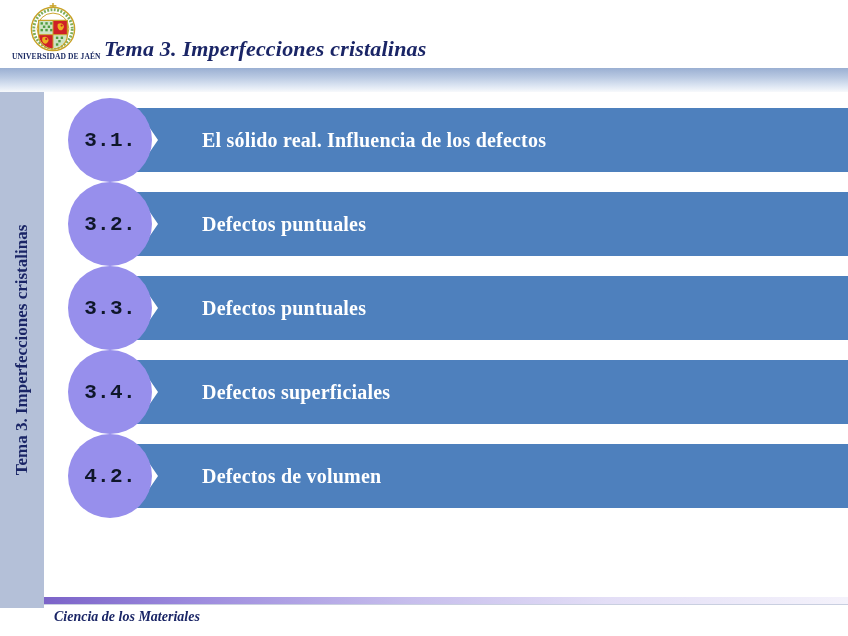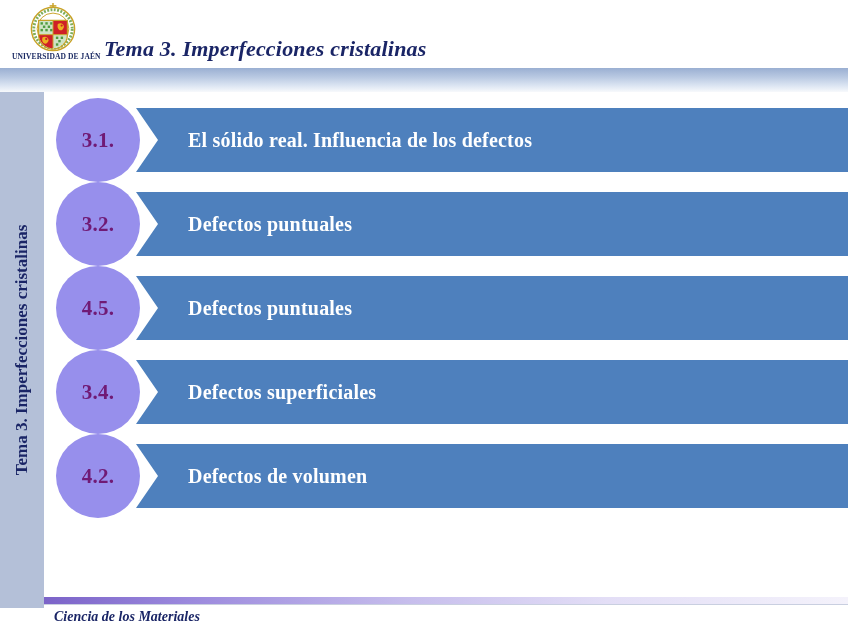--- a/index.html
+++ b/index.html
@@ -111,43 +111,43 @@
     position: absolute;
     left: 92px;
     top: 10px;
     height: 64px;
     background: #4e80bd;
     clip-path: polygon(0 0, 100% 0, 100% 100%, 0 100%, 22px 50%);
     display: flex;
     align-items: center;
   }
   .row-bar-label {
-    margin-left: 52px;
+    margin-left: 66px;
     font-family: "Liberation Serif", "DejaVu Serif", serif;
     font-size: 20px;
     font-weight: bold;
     color: #ffffff;
     white-space: nowrap;
     letter-spacing: 0.2px;
   }
   .row-circle {
     position: absolute;
-    left: 12px;
+    left: 24px;
     top: 0px;
     width: 84px;
     height: 84px;
     border-radius: 50%;
     background: #978fec;
     display: flex;
     align-items: center;
     justify-content: center;
-    font-family: Liberation Serif, serif;
+    font-family: Liberation Mono, monospace;
     font-size: 21px;
     font-weight: bold;
-    color: #701a75;
+    color: #0f172a;
     letter-spacing: 0.3px;
   }
 
   
   #footer-band {
     position: absolute;
     left: 44px;
     top: 597px;
     width: 804px;
     height: 7px;
@@ -255,21 +255,21 @@
     <div class="row-bar" style="width: 722px; background: rgb(78, 128, 189);">
       <span class="row-bar-label">Defectos puntuales</span>
     </div>
     <div class="row-circle" style="background: rgb(151, 143, 236);">3.2.</div>
   </div>
 
   <div class="row" style="top: 174px;">
     <div class="row-bar" style="width: 728px; background: rgb(78, 128, 189);">
       <span class="row-bar-label">Defectos puntuales</span>
     </div>
-    <div class="row-circle" style="background: rgb(151, 143, 236);">4.5.</div>
+    <div class="row-circle" style="background: rgb(151, 143, 236);">3.3.</div>
   </div>
 
   <div class="row" style="top: 258px;">
     <div class="row-bar" style="width: 722px; background: rgb(78, 128, 189);">
       <span class="row-bar-label">Defectos superficiales</span>
     </div>
     <div class="row-circle" style="background: rgb(151, 143, 236);">3.4.</div>
   </div>
 
   <div class="row" style="top: 342px;">

